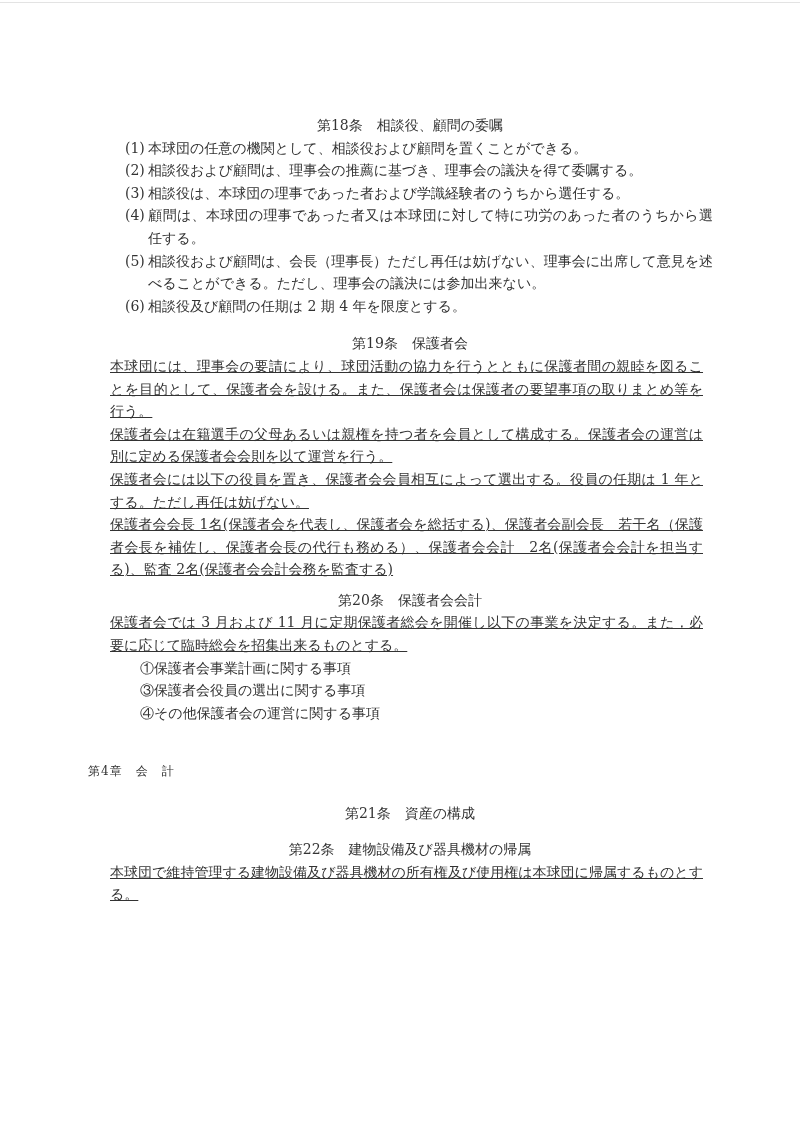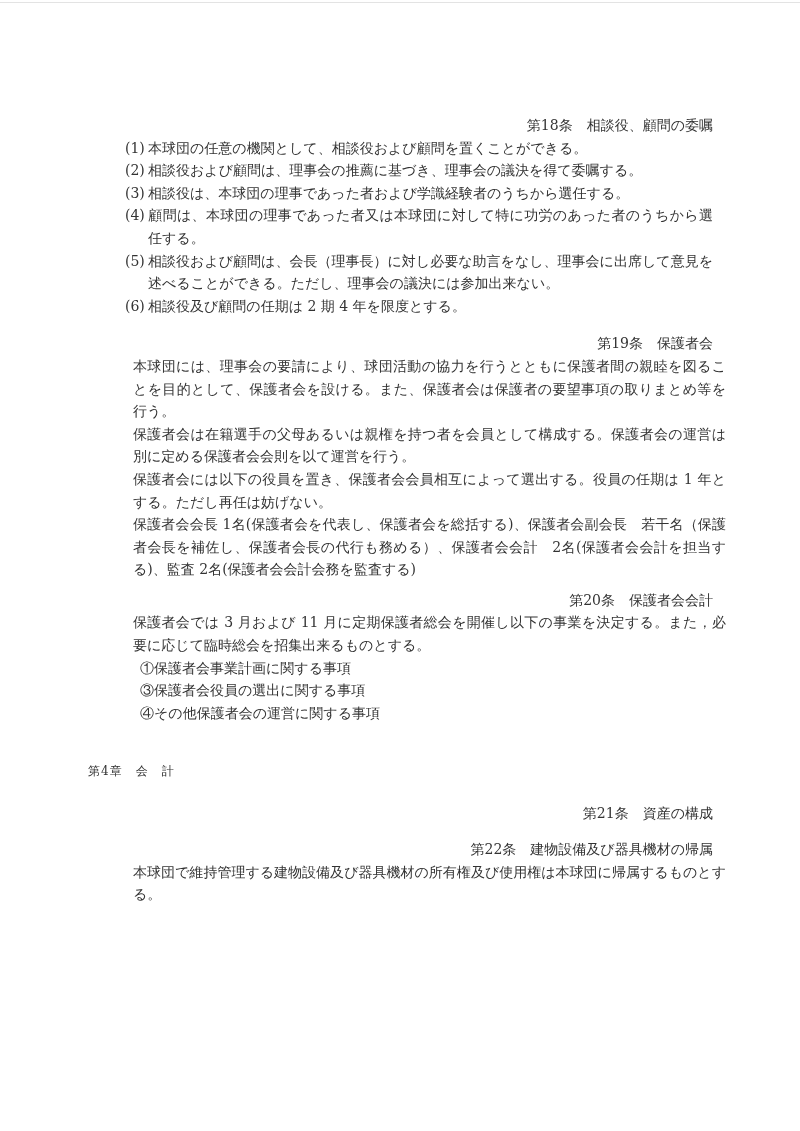--- a/index.html
+++ b/index.html
@@ -26,27 +26,28 @@
     height: 1px;
     background: #e3e3e3;
   }
   .content {
     position: absolute;
     top: 114px;
     left: 107px;
     width: 606px;
   }
   .art-heading {
-    text-align: right;
+    text-align: center;
     white-space: nowrap;
   }
   .para {
-    margin-left: 26px;
+    margin-left: 3px;
     width: 593px;
     text-align: justify;
+    text-decoration: underline;
   }
   .oli {
     padding-left: 41px;
     text-indent: -23px;
     text-align: justify;
   }
   .oli .num {
     display: inline-block;
     width: 23px;
     text-indent: 0;
@@ -73,21 +74,21 @@
   <div class="scan-edge"></div>
 
   <div class="content">
 
     <div class="section">
       <div class="art-heading">第18条　相談役、顧問の委嘱</div>
       <div class="oli"><span class="num">(1)</span><span class="txt">本球団の任意の機関として、相談役および顧問を置くことができる。</span></div>
       <div class="oli"><span class="num">(2)</span><span class="txt">相談役および顧問は、理事会の推薦に基づき、理事会の議決を得て委嘱する。</span></div>
       <div class="oli"><span class="num">(3)</span><span class="txt">相談役は、本球団の理事であった者および学識経験者のうちから選任する。</span></div>
       <div class="oli"><span class="num">(4)</span><span class="txt">顧問は、本球団の理事であった者又は本球団に対して特に功労のあった者のうちから選任する。</span></div>
-      <div class="oli"><span class="num">(5)</span><span class="txt">相談役および顧問は、会長（理事長）に対し必要な助言をなし、理事会に出席して意見を述べることができる。ただし、理事会の議決には参加出来ない。</span></div>
+      <div class="oli"><span class="num">(5)</span><span class="txt">相談役および顧問は、会長（理事長）ただし再任は妨げない、理事会に出席して意見を述べることができる。ただし、理事会の議決には参加出来ない。</span></div>
       <div class="oli"><span class="num">(6)</span><span class="txt">相談役及び顧問の任期は 2 期 4 年を限度とする。</span></div>
     </div>
 
     <div class="section sec-19">
       <div class="art-heading">第19条　保護者会</div>
       <div class="para">本球団には、理事会の要請により、球団活動の協力を行うとともに保護者間の親睦を図ることを目的として、保護者会を設ける。また、保護者会は保護者の要望事項の取りまとめ等を行う。</div>
       <div class="para">保護者会は在籍選手の父母あるいは親権を持つ者を会員として構成する。保護者会の運営は別に定める保護者会会則を以て運営を行う。</div>
       <div class="para">保護者会には以下の役員を置き、保護者会会員相互によって選出する。役員の任期は 1 年とする。ただし再任は妨げない。</div>
       <div class="para">保護者会会長 1名(保護者会を代表し、保護者会を総括する)、保護者会副会長　若干名（保護者会長を補佐し、保護者会長の代行も務める）、保護者会会計　2名(保護者会会計を担当する)、監査 2名(保護者会会計会務を監査する)</div>
     </div>

